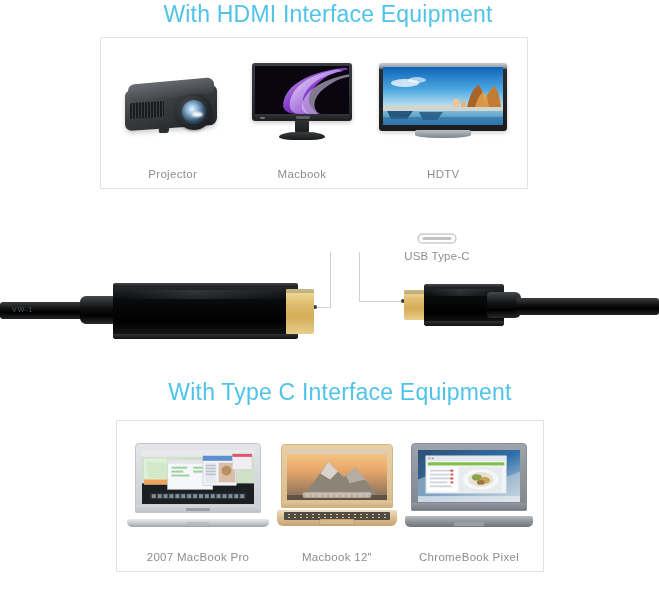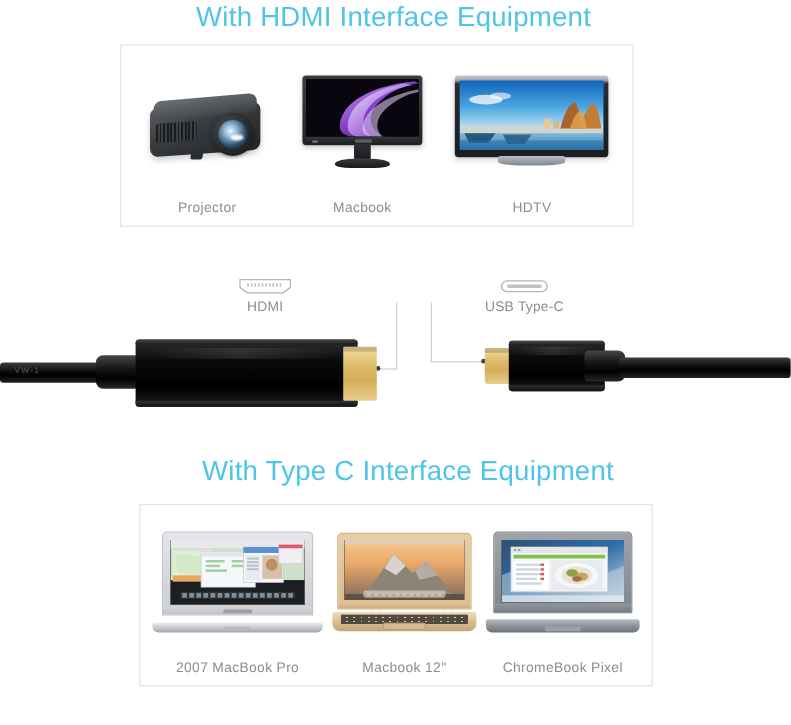--- a/index.html
+++ b/index.html
@@ -373,40 +373,20 @@
             </div>
             <div class="tv-stand"></div>
           </div>
         </div>
         <div class="device-label">HDTV</div>
       </div>
 
     </div>
   </div>
 
-  <div class="port-block" id="port-hdmi">
-    <div class="port-icon">
-      <svg width="46" height="15" viewBox="0 0 46 15">
-        <path d="M2 2 L44 2 L44 8.5 L38 13 L8 13 L2 8.5 Z" fill="none" stroke="#b4b4b4" stroke-width="1.1"></path>
-        <g fill="#c2c2c2">
-          <rect x="8" y="5" width="1.4" height="3"></rect>
-          <rect x="11" y="5" width="1.4" height="3"></rect>
-          <rect x="14" y="5" width="1.4" height="3"></rect>
-          <rect x="17" y="5" width="1.4" height="3"></rect>
-          <rect x="20" y="5" width="1.4" height="3"></rect>
-          <rect x="23" y="5" width="1.4" height="3"></rect>
-          <rect x="26" y="5" width="1.4" height="3"></rect>
-          <rect x="29" y="5" width="1.4" height="3"></rect>
-          <rect x="32" y="5" width="1.4" height="3"></rect>
-          <rect x="35" y="5" width="1.4" height="3"></rect>
-        </g>
-      </svg>
-    </div>
-    <div class="port-label">HDMI</div>
-  </div>
 
   <div class="port-block" id="port-typec">
     <div class="port-icon">
       <svg width="40" height="13" viewBox="0 0 40 13">
         <rect x="1" y="2" width="38" height="9" rx="4.5" ry="4.5" fill="none" stroke="#b4b4b4" stroke-width="1.1"></rect>
         <rect x="5.5" y="5" width="29" height="3" rx="1.5" ry="1.5" fill="#c2c2c2"></rect>
       </svg>
     </div>
     <div class="port-label">USB Type-C</div>
   </div>

